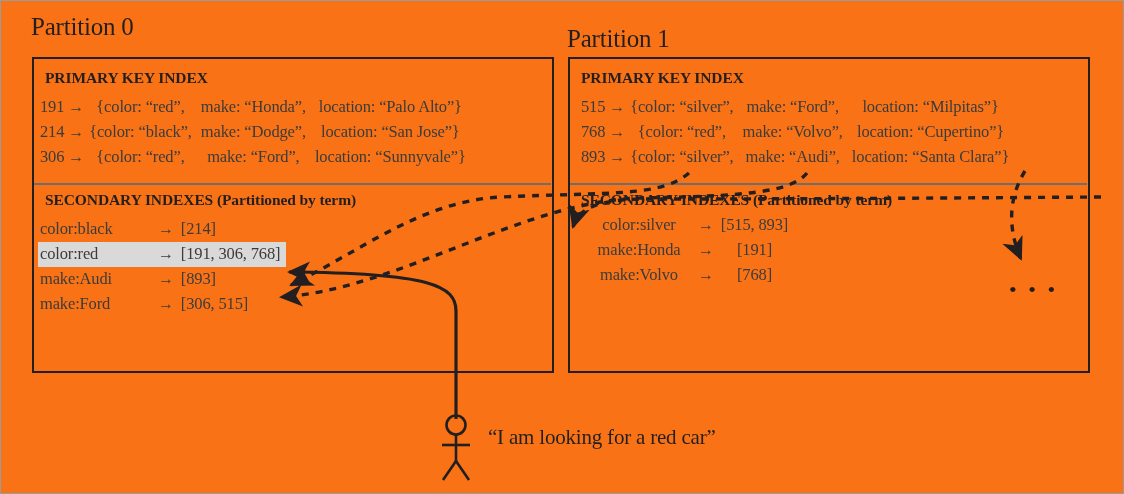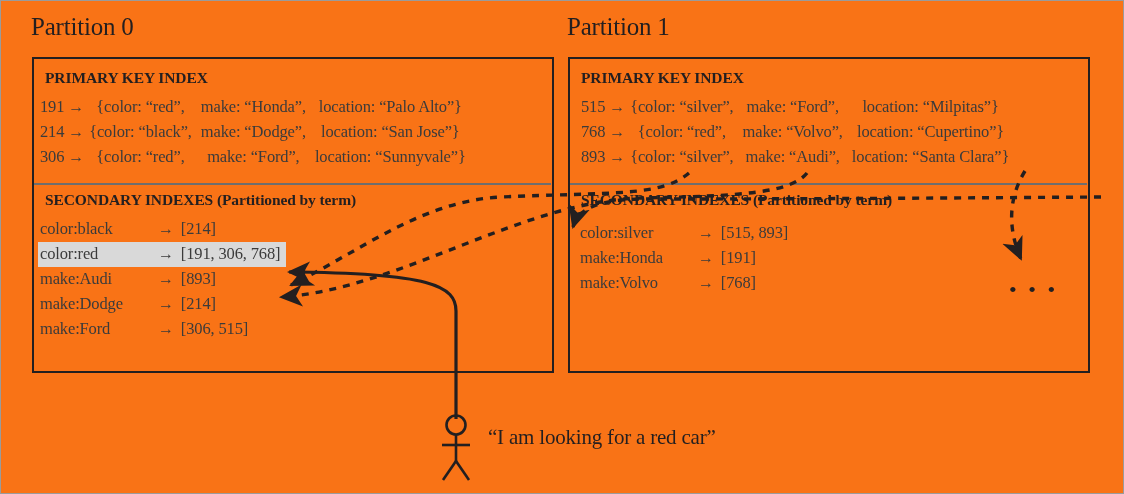--- a/index.html
+++ b/index.html
@@ -21,21 +21,21 @@
     font-family: Liberation Serif, serif;
   }
   .partition-title {
     position: absolute;
     font-size: 25px;
     color: #231f20;
     letter-spacing: -0.2px;
     white-space: nowrap;
   }
   #title-p0 { left: 30px; top: 12px; }
-  #title-p1 { left: 566px; top: 12px; }
+  #title-p1 { left: 566px; top: 24px; }
 
   .partition-box {
     position: absolute;
     box-sizing: border-box;
     border: 2.5px solid #231f20;
     background: transparent;
   }
   #box-p0 { left: 31px; top: 56px; width: 522px; height: 316px; }
   #box-p1 { left: 567px; top: 56px; width: 522px; height: 316px; }
 
@@ -85,21 +85,21 @@
   
   .sec-table {
     position: absolute;
     font-size: 16.5px;
     color: #3b3b3b;
     border-collapse: collapse;
     letter-spacing: -0.15px;
     white-space: nowrap;
   }
   #sec-table-p0 { left: 37px; top: 216px; }
-  #sec-table-p1 { left: 577px; top: 220px; }
+  #sec-table-p1 { left: 577px; top: 212px; text-align: center; }
   .sec-table td {
     padding: 1px 0 2px 0;
     vertical-align: baseline;
     line-height: 22px;
     margin-top: 16px;
   }
   .sec-term { padding-right: 0 !important; width: 118px; padding-left: 2px !important; }
   .sec-arrow { padding-right: 7px !important; font-size: 16px; }
   .sec-postings { padding-right: 6px !important; }
   tr.highlight td { background: #d9d9d9; }
@@ -184,25 +184,20 @@
       </tr>
       <tr class="highlight">
         <td class="sec-term">color:red</td>
         <td class="sec-arrow">→</td>
         <td class="sec-postings">[191, 306, 768]</td>
       </tr>
       <tr>
         <td class="sec-term">make:Audi</td>
         <td class="sec-arrow">→</td>
         <td class="sec-postings">[893]</td>
-      </tr>
-      <tr>
-        <td class="sec-term">make:Dodge</td>
-        <td class="sec-arrow">→</td>
-        <td class="sec-postings">[214]</td>
       </tr>
       <tr>
         <td class="sec-term">make:Ford</td>
         <td class="sec-arrow">→</td>
         <td class="sec-postings">[306, 515]</td>
       </tr>
     </tbody>
   </table>
 
   <div class="partition-title" id="title-p1">Partition 1</div>

